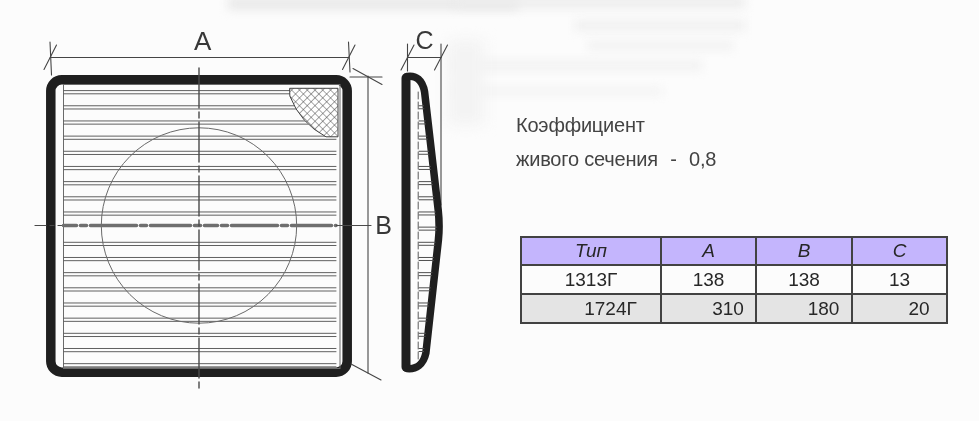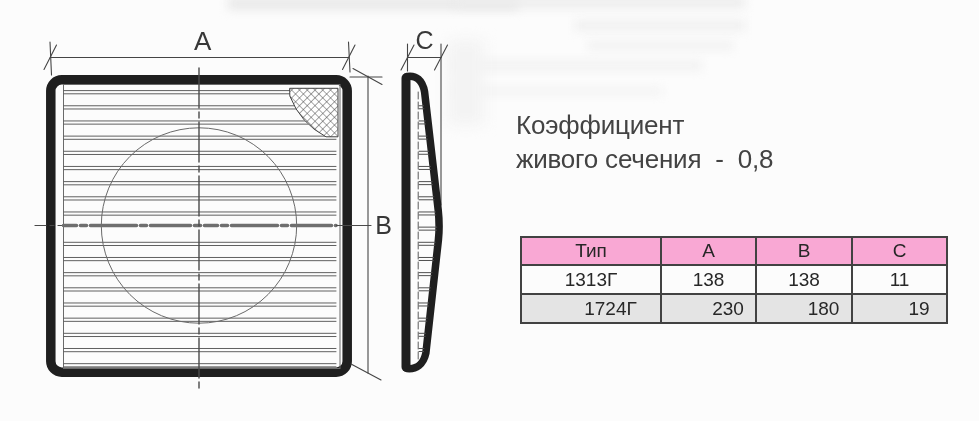--- a/index.html
+++ b/index.html
@@ -1,24 +1,24 @@
 <!DOCTYPE html>
 <html><head>
 <meta charset="utf-8">
 <style>
   html,body { margin:0; padding:0; }
   body { width:979px; height:421px; position:relative; background:#fcfcfc;
          font-family:"Liberation Sans", sans-serif; overflow:hidden; }
   .smudge { position:absolute; filter:blur(5px); }
-  #cap { position:absolute; left:516px; top:109px; font-size:26px; line-height:33.5px;
+  #cap { position:absolute; left:516px; top:109px; font-size:20px; line-height:33.5px;
           color:#434343; letter-spacing:-0.2px; }
   #tbl { position:absolute; left:520px; top:236px; border-collapse:collapse;
           table-layout:fixed; font-size:19px; color:#272727; }
   #tbl td { border:2px solid #424242; text-align:center; padding:0; height:27px; }
-  #tbl .hd td { background:#f9a8d4; height:26px; }
+  #tbl .hd td { background:#c4b5fd; height:26px;font-style:italic; }
   #tbl .r2 td { background:#e4e4e4;padding-left:39px; }
 </style>
 </head>
 <body>
 
 <div class="smudge" style="left:228px;top:-3px;width:290px;height:13px;background:#e9e9e9;"></div>
 
 <div class="smudge" style="left:455px;top:-3px;width:290px;height:11px;background:#ececec;"></div>
 <div class="smudge" style="left:575px;top:20px;width:170px;height:11px;background:#f0f0f0;"></div>
 <div class="smudge" style="left:588px;top:41px;width:145px;height:9px;background:#f1f1f1;"></div>
@@ -192,24 +192,24 @@
     <td style="width:138px">Тип</td>
         <td style="width:93px">А</td>
     <td style="width:94px">В</td>
         <td style="width:93px">С</td>
   </tr>
 
   <tr class="r1">
         <td>1313Г</td>
         <td>138</td>
         <td>138</td>
-        <td>11</td>
+        <td>13</td>
       </tr>
 
   <tr class="r2">
         <td>1724Г</td>
-        <td>230</td>
+        <td>310</td>
         <td>180</td>
-        <td>19</td>
+        <td>20</td>
       </tr>
 
 </tbody>
   </table>
 
 </body></html>

